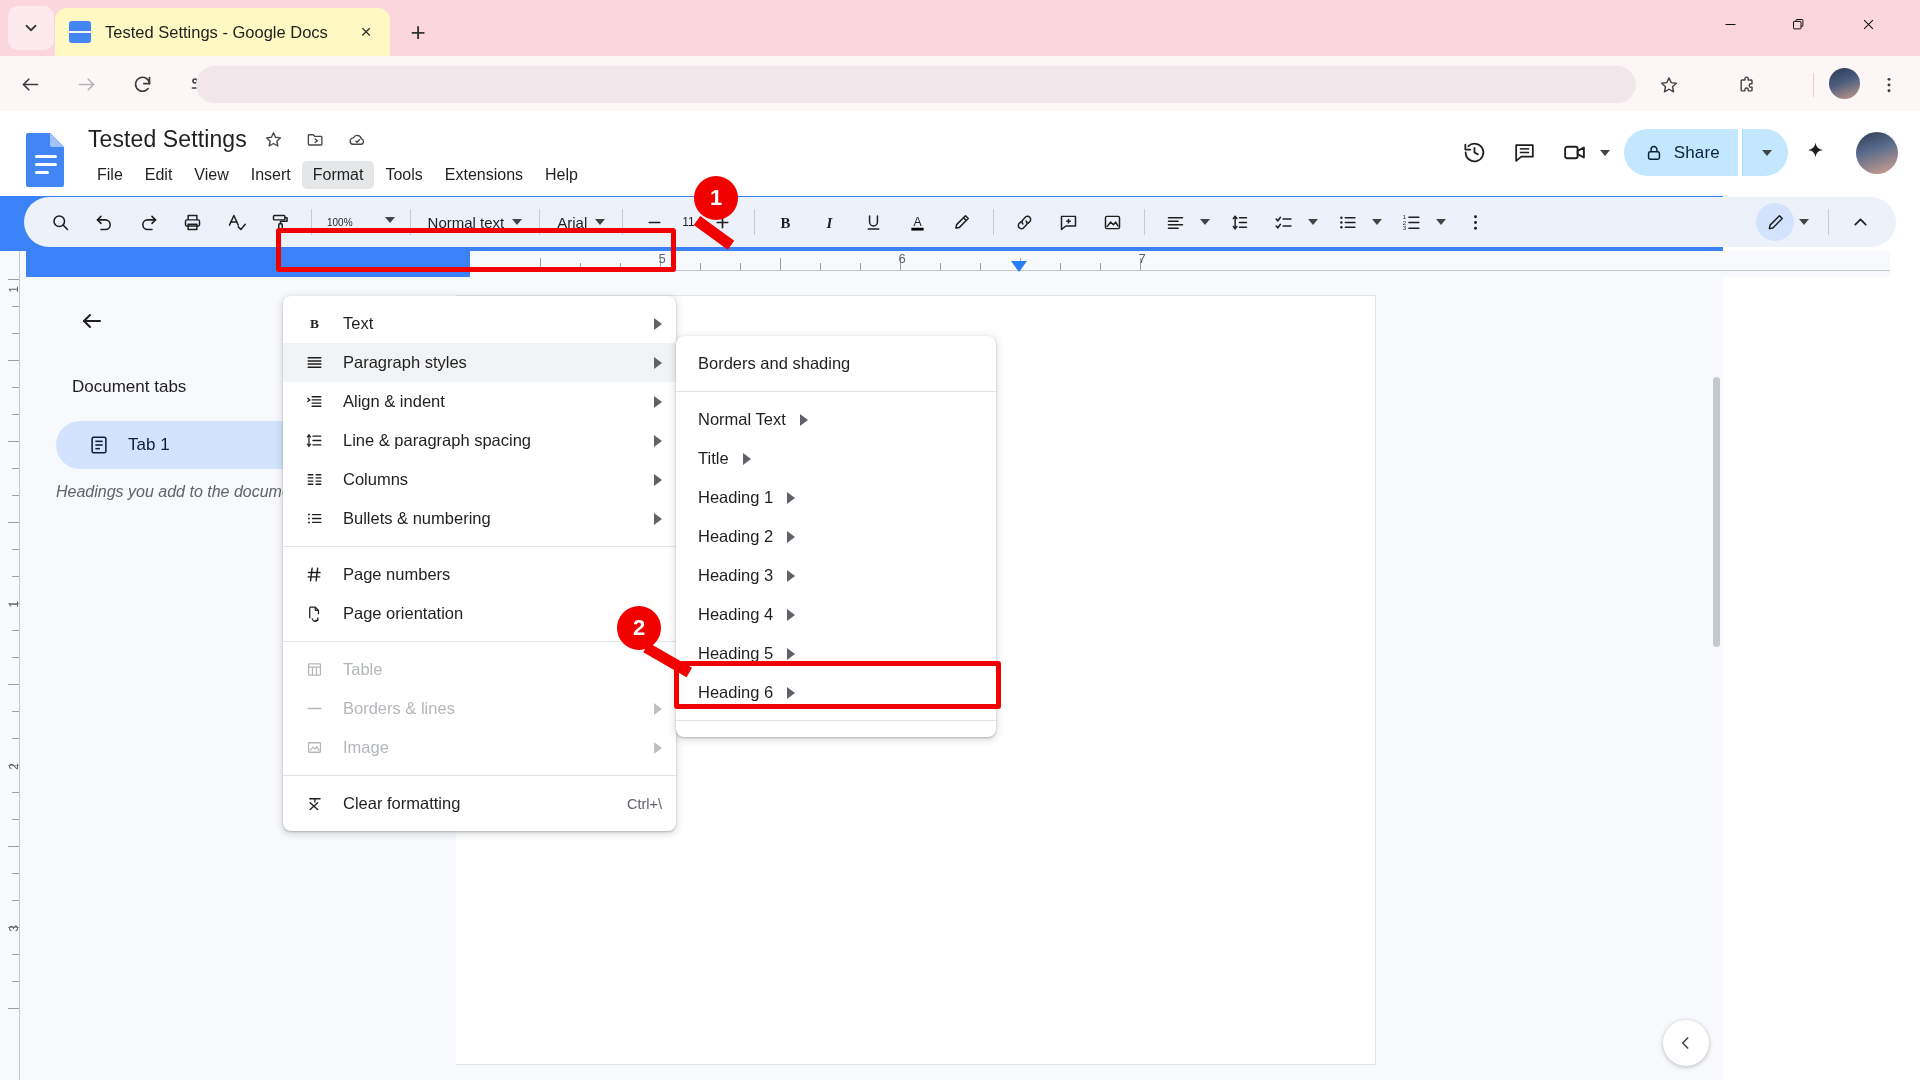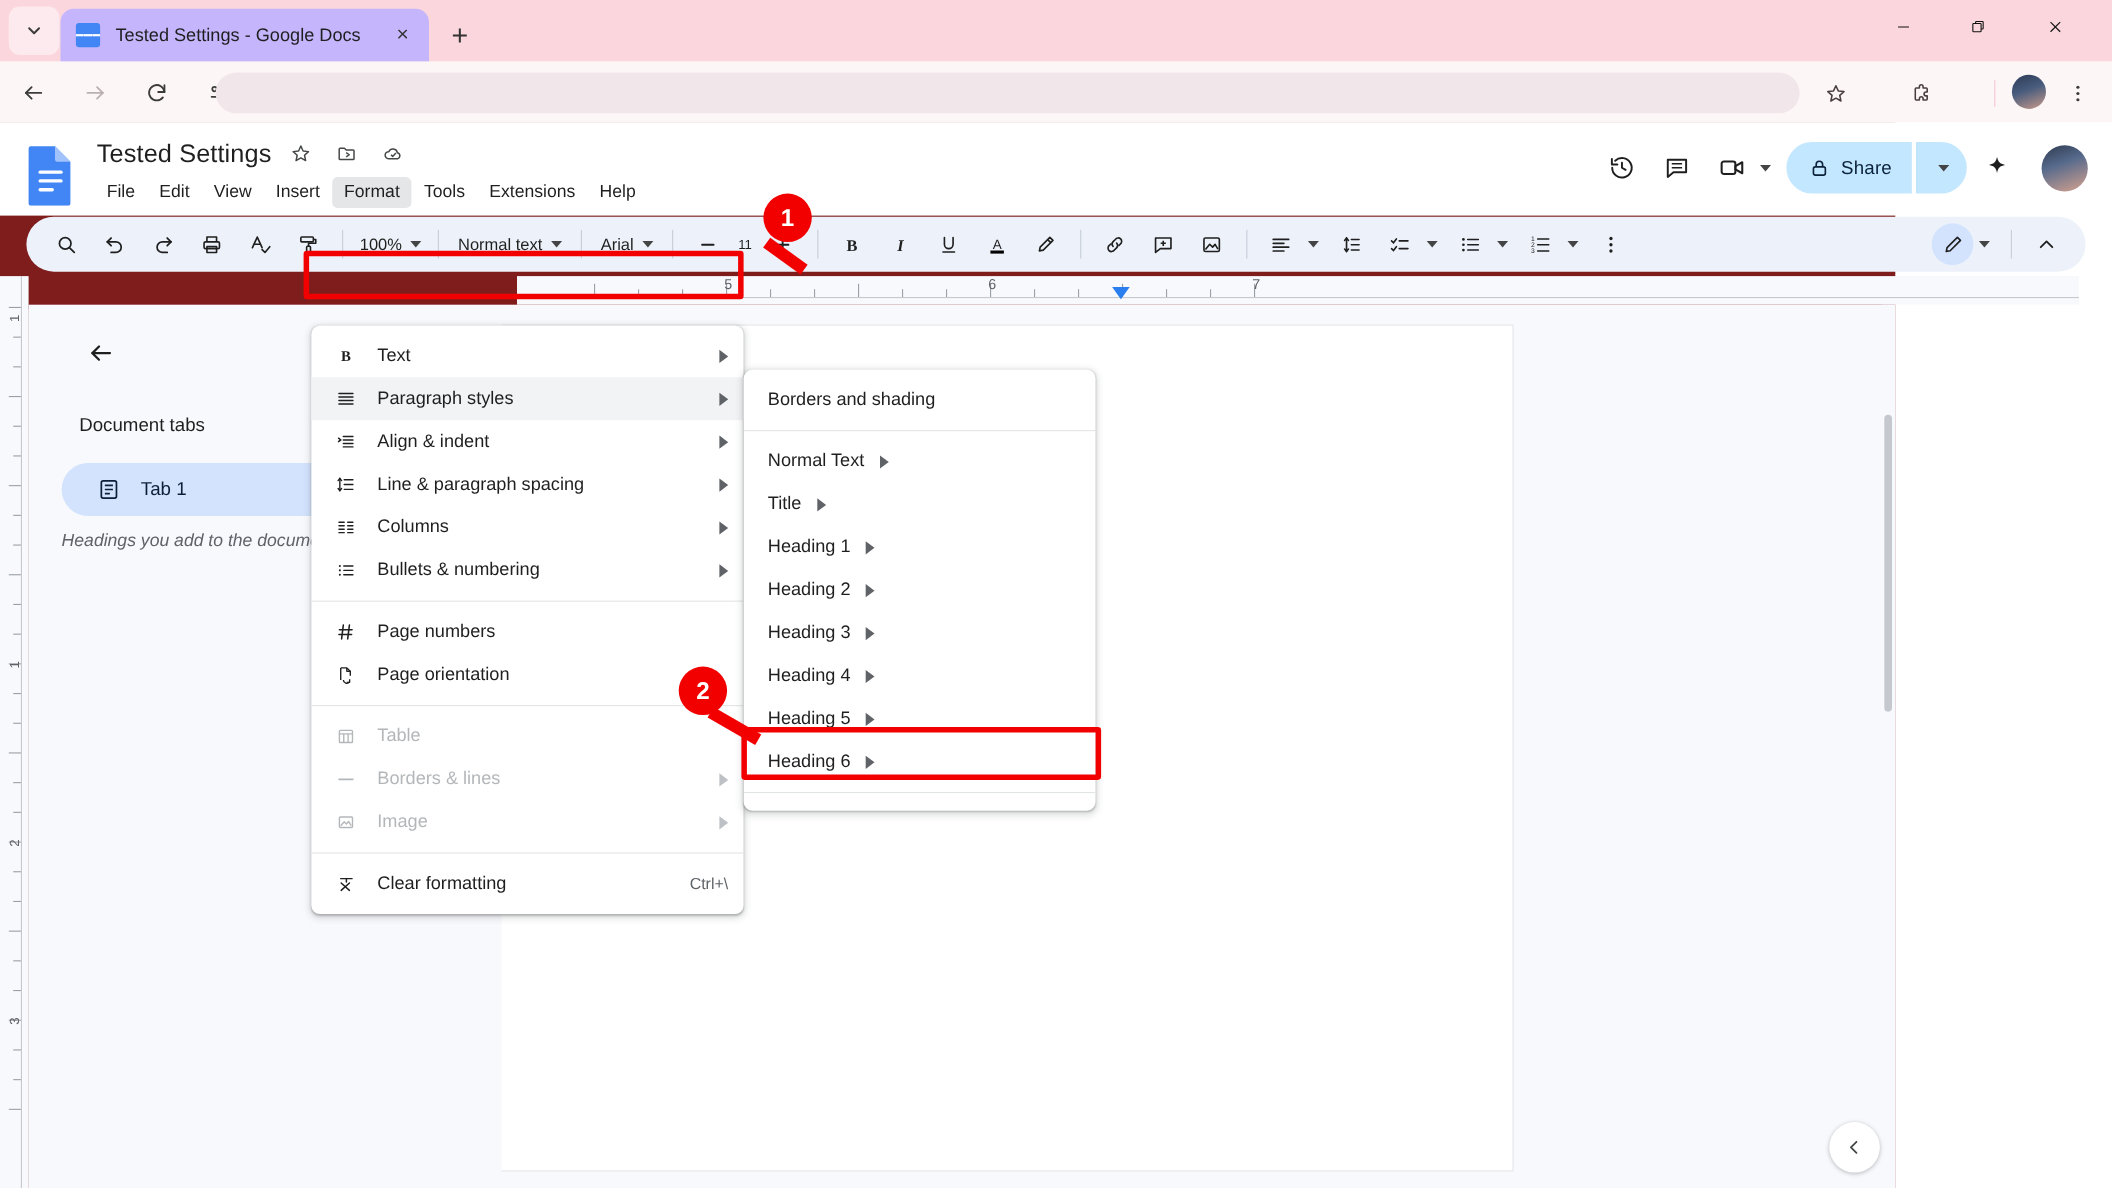--- a/index.html
+++ b/index.html
@@ -17,21 +17,21 @@
   }
   .tab-search {
     position: absolute; left: 8px; top: 6px; width: 46px; height: 44px;
     border-radius: 10px; background: #fdeaee;
     display: flex; align-items: center; justify-content: center;
     cursor: pointer;
   }
   .tab-search svg { width: 18px; height: 18px; }
   .chrome-tab {
     position: absolute; left: 55px; top: 8px; width: 335px; height: 48px;
-    background: #c4b5fd;
+    background: #fef9c3;
     border-radius: 12px 12px 0 0;
     display: flex; align-items: center;
     padding: 0 10px 0 14px;
     cursor: pointer;
   }
   .tab-favicon {
     width: 22px; height: 22px; border-radius: 3px; background: #4285f4;
     display: flex; align-items: center; justify-content: center; flex: 0 0 auto;
   }
   .tab-favicon i { display: block; width: 11px; height: 2px; background: #fff; margin: 1.3px 0; }
@@ -86,21 +86,21 @@
     background: linear-gradient(160deg,#2b3a55 0%,#4a5d7e 45%,#c89a8a 100%);
   }
   .tb-sep {
     position: absolute; right: 106px; top: 17px; width: 1px; height: 24px;
     background: #f7c7cf;
   }
 
   
   .docs-app {
     position: absolute; left: 0; top: 111px; width: 1723px; height: 969px;
-    background: #7f1d1d;
+    background: #3b82f6;
   }
   .docs-header { position: absolute; left: 0; top: 0; width: 1920px; height: 85px; background:#fff; }
   .docs-logo {
     position: absolute; left: 24px; top: 20px; width: 44px; height: 56px;
   }
   .doc-title-row { position: absolute; left: 88px; top: 13px; display: flex; align-items: center; }
   .doc-title { font-size: 23px; color: #1f1f1f; letter-spacing: .1px; }
   .title-ic { width: 30px; height: 30px; margin-left: 12px; display:flex; align-items:center; justify-content:center; cursor:pointer; }
   .title-ic svg { width: 19px; height: 19px; }
 
@@ -143,22 +143,22 @@
   }
   .tbx {
     width: 38px; height: 38px; border-radius: 50%; margin: 0 3px;
     display: flex; align-items: center; justify-content: center; cursor: pointer;
     flex: 0 0 auto;
   }
   .tbx svg { width: 21px; height: 21px; }
   .tbx.sel { background: #d3e3fd; }
   .tbdiv { width: 1px; height: 26px; background: #c6ccd6; margin: 0 9px; flex: 0 0 auto; }
   .zoomsel {
-    display: flex; align-items: center; font-size: 15px; color: #1f1f1f;
-    padding: 0 6px; cursor: pointer; flex: 0 0 auto;
+    display: flex; align-items: flex-start; font-size: 10px; color: #1f1f1f;
+    padding: 0 6px; cursor: pointer; flex: 0 0 auto; gap: 24px;
   }
   .fontsel {
     display: flex; align-items: center; font-size: 15px; color: #1f1f1f;
     padding: 0 8px; cursor: pointer; flex: 0 0 auto; white-space: nowrap;
   }
   .numbox {
     font-size: 12px; color: #1f1f1f; padding: 4px 6px; cursor: pointer; flex: 0 0 auto;
   }
   .spacer { flex: 1 1 auto; }
 

